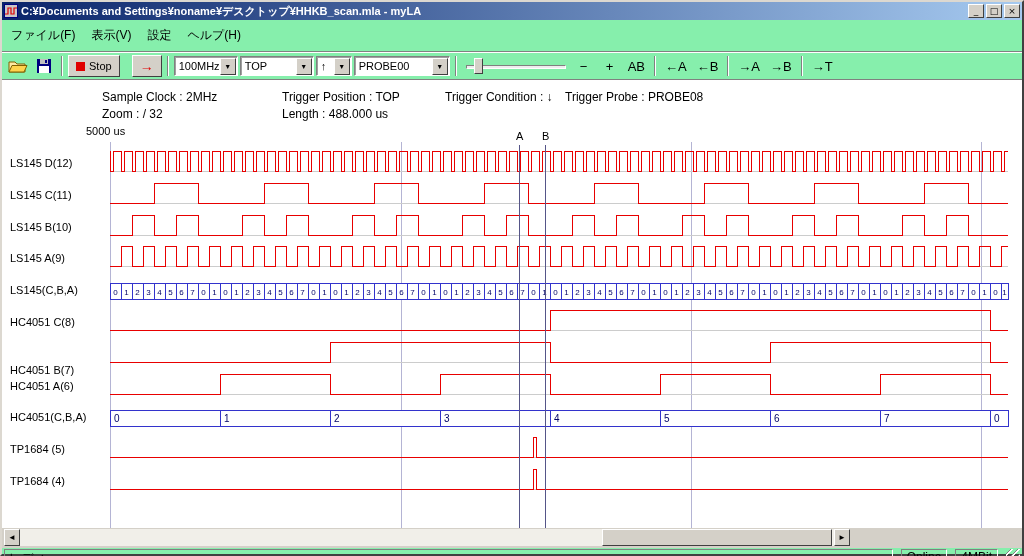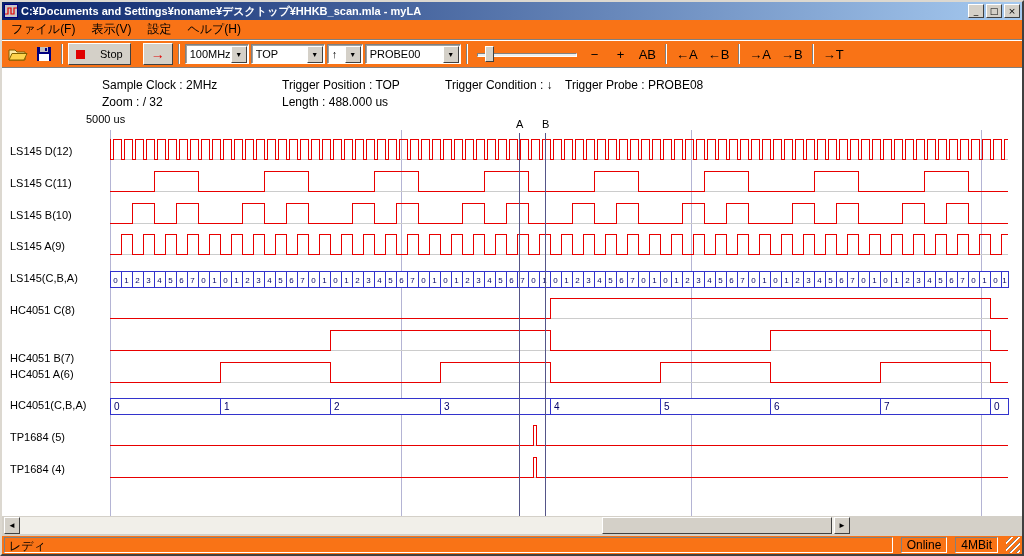--- a/index.html
+++ b/index.html
@@ -1,34 +1,34 @@
 <!DOCTYPE html>
 <html><head>
 <meta charset="utf-8">
 <style>
   * { margin:0; padding:0; box-sizing:border-box; }
   html,body { width:1024px; height:556px; overflow:hidden; }
   body { font-family:"Liberation Sans", sans-serif; }
-  .window { position:relative; width:1024px; height:556px; background:#f97316;
+  .window { position:relative; width:1024px; height:556px; background:#86efac;
     border:2px solid; border-color:#dcd8d0 #404040 #404040 #dcd8d0; }
   .titlebar { height:18px; display:flex; align-items:center; padding:0 2px;
     background:linear-gradient(to right,#0a246a,#a6caf0); color:#fff; }
   .appicon { width:14px; height:14px; margin-right:3px; flex:none; }
   .title-text { flex:1; font-size:11px; font-weight:bold; white-space:nowrap; overflow:hidden; }
   .wbtn { width:16px; height:14px; margin-left:2px; background:#d4d0c8; color:#000;
     border:1px solid; border-color:#fff #404040 #404040 #fff; font-size:9px; line-height:11px;
     text-align:center; padding:0; font-family:"DejaVu Sans",sans-serif; }
-  .menubar { height:20px; display:flex; align-items:center; font-size:12px; padding-left:1px;
+  .menubar { height:32px; display:flex; align-items:center; font-size:12px; padding-left:1px;
     border-bottom:1px solid #808080;text-align:center; }
   .menu-item { padding:2px 8px; white-space:nowrap; }
   .toolbar { height:28px; display:flex; align-items:center; padding:0 4px; gap:2px;
     border-top:1px solid #fff; border-bottom:1px solid #808080; }
   .tbicon { width:24px; height:22px; display:flex; align-items:center; justify-content:center; background:transparent; border:none; }
   .sep { width:2px; height:20px; margin:0 3px; border-left:1px solid #808080; border-right:1px solid #fff; flex:none; }
-  .raisedbtn { height:22px; display:flex; align-items:center; gap:15px; padding:0 7px;
+  .raisedbtn { height:22px; display:flex; align-items:center; gap:4px; padding:0 7px;
     background:#d4d0c8; border:1px solid; border-color:#fff #404040 #404040 #fff; font-size:11px; }
   .stopsq { width:9px; height:9px; background:#e00000; display:inline-block; }
   .runarrow { color:#e00000; font-weight:bold; font-size:14px; line-height:14px; }
   .combo { height:20px; display:flex; align-items:flex-start; background:#fff; flex:none;
     border:1px solid; border-color:#808080 #fff #fff #808080; box-shadow:inset 1px 1px 0 #a0a0a0; }
   .combo .val { font-size:11px; padding:3px 2px 0 4px; white-space:nowrap; flex:1; overflow:hidden; }
   .combo .drop { width:16px; margin:1px; background:#d4d0c8; flex:none;
     border:1px solid; border-color:#fff #404040 #404040 #fff; font-size:7px; line-height:15px; text-align:center; }
   .flatbtn { height:22px; min-width:24px; padding:0 4px; background:transparent; border:none;
     font-size:13px; color:#000; white-space:nowrap; }

